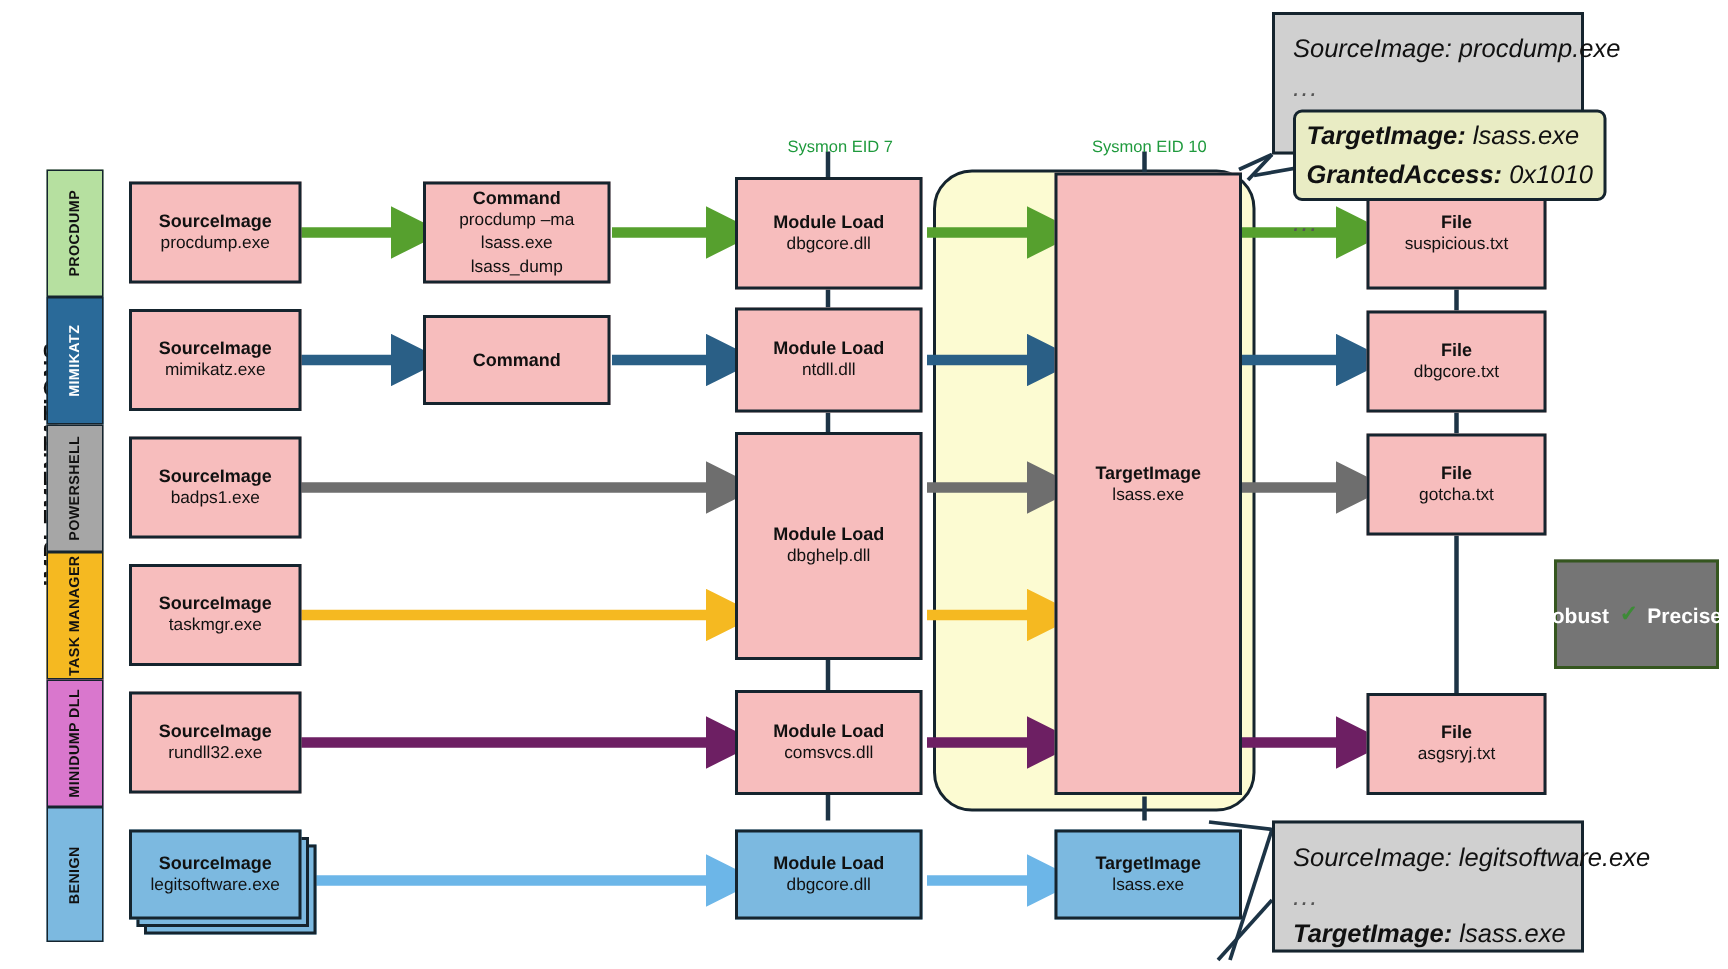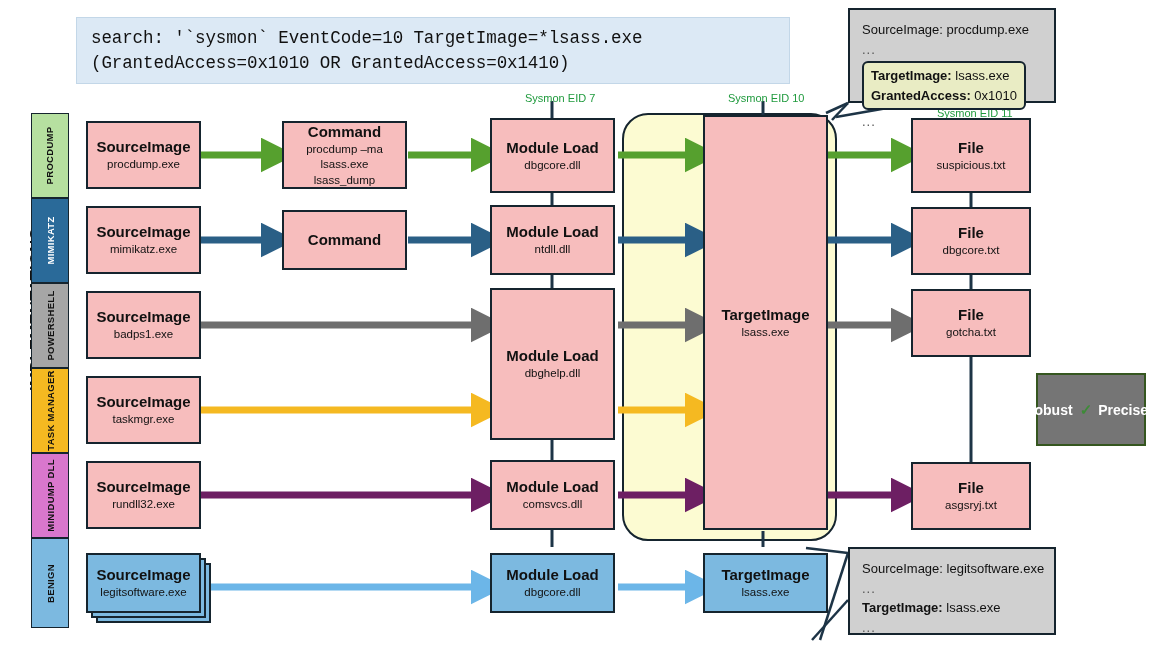--- a/index.html
+++ b/index.html
@@ -15,21 +15,21 @@
     padding:0 14px;box-sizing:border-box;
   }
   .query-banner div{
     font-family:"Liberation Mono","DejaVu Sans Mono",monospace;
     font-size:17.5px;color:#111;line-height:1.42;white-space:pre;letter-spacing:-0.1px;
   }
 
   
   .callout{
     position:absolute;background:#d0d0d0;border:2px solid #15242e;
-    box-sizing:border-box;padding:10px 12px;font-size:13px;color:#111;line-height:1.5;
+    box-sizing:border-box;padding:10px 12px;font-size:17px;color:#111;line-height:1.5;font-style:italic;
   }
   .callout .ln{white-space:nowrap;}
   .callout .ell{color:#555;letter-spacing:1px;}
   .callout b{font-weight:bold;}
   #callout-top{left:848px;top:8px;width:208px;height:95px;}
   #callout-bottom{left:848px;top:547px;width:208px;height:88px;}
   .hl-box{
     display:inline-block;background:#e9ecc4;border:2px solid #15242e;
     border-radius:6px;padding:3px 7px;margin:2px 0;
   }
@@ -49,21 +49,21 @@
     font-size:9.5px;font-weight:bold;color:#111;letter-spacing:.3px;
   }
 
   
   .node{
     position:absolute;box-sizing:border-box;
     border:2.5px solid #15242e;
     display:flex;flex-direction:column;align-items:center;justify-content:center;
     text-align:center;padding:2px 4px;
   }
-  .node .t{font-size:15px;font-weight:bold;color:#111;line-height:1.35;}
+  .node .t{font-size:12px;font-weight:bold;color:#111;line-height:1.35;}
   .node .s{font-size:11.5px;color:#111;line-height:1.35;}
   .pink{background:#f7bdbd;}
   .blue{background:#7cb9e0;}
 
   
   .stack-shadow{
     position:absolute;box-sizing:border-box;border:2.5px solid #15242e;background:#7cb9e0;
   }
 
   
@@ -87,24 +87,20 @@
   #verdict .lbl{font-size:14px;font-weight:bold;color:#ffffff;}
   #verdict .chk{font-size:15px;color:#3d8b37;font-weight:bold;line-height:1;}
 
   svg.ov{position:absolute;left:0;top:0;width:1152px;height:646px;pointer-events:none;}
 </style>
 </head>
 <body>
 
 <div id="stage">
 
-  <div class="query-banner">
-    <div>search: '`sysmon` EventCode=10 TargetImage=*lsass.exe</div>
-    <div>(GrantedAccess=0x1010 OR GrantedAccess=0x1410)</div>
-  </div>
 
   <div id="impl-title">IMPLEMENTATIONS</div>
 
   <div class="impl-cell" style="top:113px;height:85px;background:#b6e0a0;">
     <span>PROCDUMP</span>
   </div>
   <div class="impl-cell" style="top:198px;height:85px;background:#2a6a99;">
     <span style="color:#fff;">MIMIKATZ</span>
   </div>
   <div class="impl-cell" style="top:283px;height:85px;background:#a6a6a6;">

